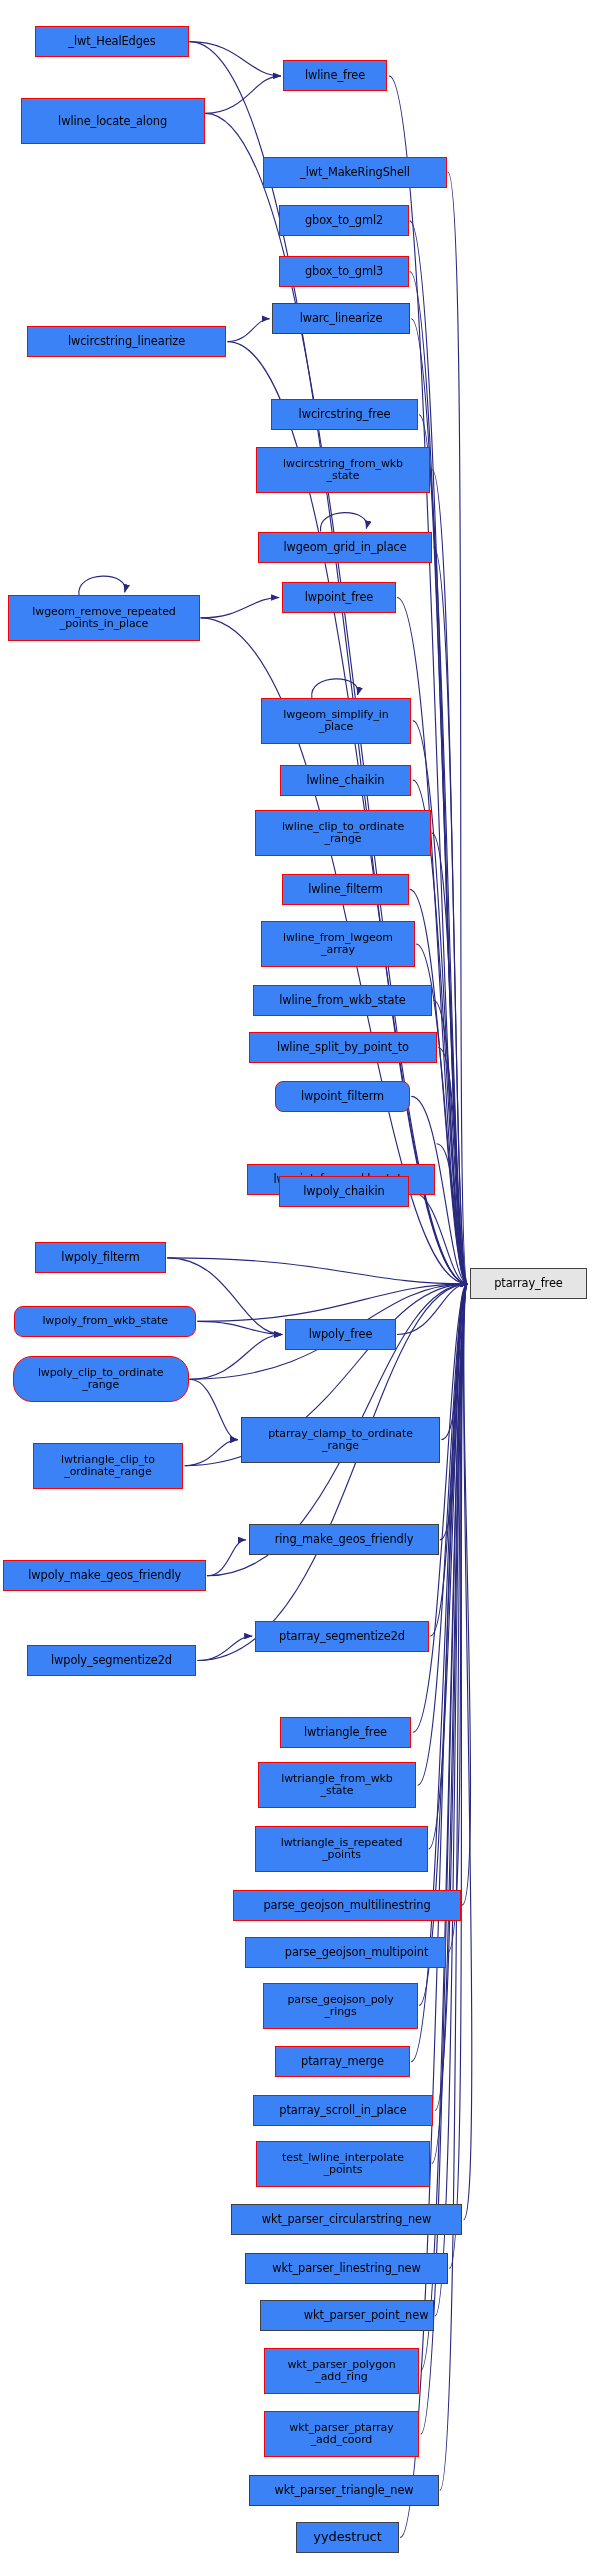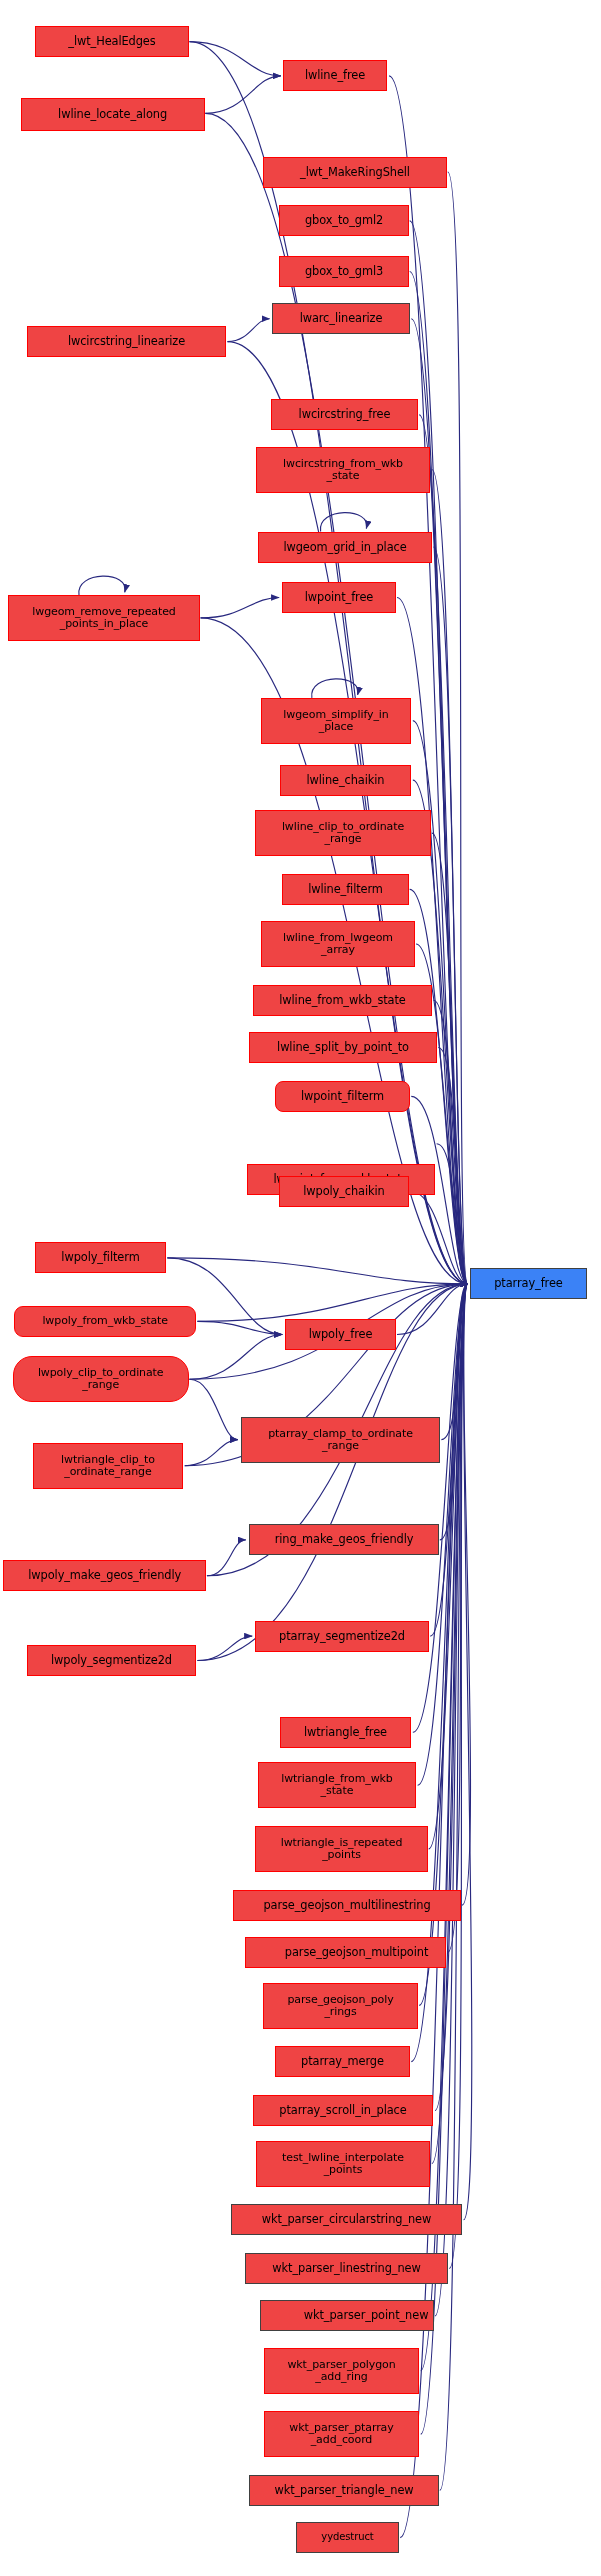--- a/index.html
+++ b/index.html
@@ -23,35 +23,35 @@
     height: 2576px;
     pointer-events: none;
   }
   .node {
     position: absolute;
     box-sizing: border-box;
     display: flex;
     align-items: center;
     justify-content: center;
     text-align: center;
-    background: #ef4444;
+    background: #3b82f6;
     border: 1px solid #ff0000;
     color: #000000;
     font-size: 9.5px;
     line-height: 10.5px;
     letter-spacing: -0.1px;
     white-space: pre-line;
     padding: 0 1.9px;
     z-index: 5;
   }
   .node.dark {
     border-color: #404040;
   }
   .node.target {
-    background: #3b82f6;
+    background: #e5e5e5;
     border-color: #404040;
   }
 </style>
 </head>
 <body>
 
 <div id="canvas">
   <svg id="edges" viewBox="0 0 632 2706" preserveAspectRatio="none">
     <defs>
       <marker id="ah" markerWidth="9" markerHeight="7" refX="8.5" refY="3.5" orient="auto" markerUnits="userSpaceOnUse">
@@ -120,21 +120,21 @@
         <path d="M456.7052631578947,2432.831012658228 C480.7052631578947,2432.831012658228 475.3578947368421,1348.7183544303798 490.95789473684215,1348.7183544303798" marker-end="url(#ah)"></path>
         <path d="M441.73684210526324,2490.205063291139 C468.8084210526316,2490.205063291139 473.3613684210527,1348.7183544303798 490.95789473684215,1348.7183544303798" marker-end="url(#ah)"></path>
         <path d="M441.73684210526324,2556.9987341772153 C468.8084210526316,2556.9987341772153 473.3613684210527,1348.7183544303798 490.95789473684215,1348.7183544303798" marker-end="url(#ah)"></path>
         <path d="M461.69473684210527,2616.0854430379745 C485.69473684210527,2616.0854430379745 475.3578947368421,1348.7183544303798 490.95789473684215,1348.7183544303798" marker-end="url(#ah)"></path>
         <path d="M420.11578947368423,2665.7525316455694 C459.0789473684211,2665.7525316455694 465.6318421052632,1348.7183544303798 490.95789473684215,1348.7183544303798" marker-end="url(#ah)"></path>
       </g>
   </svg>
   <div id="nodes">
       <div class="node" style="left: 35px; top: 26px; width: 154px; height: 31px; font-size: 11.4px; line-height: 12.4px;">_lwt_HealEdges</div>
       <div class="node" style="left: 283px; top: 60px; width: 104px; height: 31px; font-size: 11.4px; line-height: 12.4px;">lwline_free</div>
-      <div class="node" style="left: 20.6px; top: 98px; width: 184px; height: 33px; font-size: 11.4px; line-height: 12.4px;">lwline_locate_along</div>
+      <div class="node" style="left: 20.6px; top: 98px; width: 184px; height: 46px; font-size: 11.4px; line-height: 12.4px;">lwline_locate_along</div>
       <div class="node" style="left: 263px; top: 157px; width: 184px; height: 31px; font-size: 11.4px; line-height: 12.4px;">_lwt_MakeRingShell</div>
       <div class="node" style="left: 279px; top: 205px; width: 130px; height: 31px; font-size: 11.4px; line-height: 12.4px;">gbox_to_gml2</div>
       <div class="node" style="left: 279px; top: 256px; width: 130px; height: 31px; font-size: 11.4px; line-height: 12.4px;">gbox_to_gml3</div>
       <div class="node dark" style="left: 272px; top: 303px; width: 138px; height: 31px; font-size: 11.4px; line-height: 12.4px;">lwarc_linearize</div>
       <div class="node" style="left: 27px; top: 326px; width: 199px; height: 31px; font-size: 11.4px; line-height: 12.4px;">lwcircstring_linearize</div>
       <div class="node" style="left: 271px; top: 399px; width: 147px; height: 31px; font-size: 11.4px; line-height: 12.4px;">lwcircstring_free</div>
       <div class="node" style="left: 256px; top: 447px; width: 174px; height: 46px; font-size: 11px; line-height: 12.4px;">lwcircstring_from_wkb
 _state</div>
       <div class="node" style="left: 258px; top: 532px; width: 174px; height: 31px; font-size: 11.4px; line-height: 12.4px;">lwgeom_grid_in_place</div>
       <div class="node" style="left: 282px; top: 582px; width: 114px; height: 31px; font-size: 11.4px; line-height: 12.4px;">lwpoint_free</div>
@@ -181,16 +181,16 @@
       <div class="node" style="left: 256px; top: 2141px; width: 174px; height: 46px; font-size: 11px; line-height: 12.4px;">test_lwline_interpolate
 _points</div>
       <div class="node dark" style="left: 231px; top: 2204px; width: 231px; height: 31px; font-size: 11.4px; line-height: 12.4px;">wkt_parser_circularstring_new</div>
       <div class="node dark" style="left: 245px; top: 2253px; width: 203px; height: 31px; font-size: 11.4px; line-height: 12.4px;">wkt_parser_linestring_new</div>
       <div class="node dark" style="left: 260px; top: 2300px; width: 174px; height: 31px; font-size: 11.4px; line-height: 12.4px; padding-left: 40px;">wkt_parser_point_new</div>
       <div class="node" style="left: 264px; top: 2348px; width: 155px; height: 46px; font-size: 11px; line-height: 12.4px;">wkt_parser_polygon
 _add_ring</div>
       <div class="node" style="left: 264px; top: 2411px; width: 155px; height: 46px; font-size: 11px; line-height: 12.4px;">wkt_parser_ptarray
 _add_coord</div>
       <div class="node dark" style="left: 249px; top: 2475px; width: 190px; height: 31px; font-size: 11.4px; line-height: 12.4px;">wkt_parser_triangle_new</div>
-      <div class="node dark" style="left: 296px; top: 2522px; width: 103px; height: 31px; font-size: 10px; line-height: 12.4px;">yydestruct</div>
+      <div class="node dark" style="left: 296px; top: 2522px; width: 103px; height: 31px; font-size: 13px; line-height: 12.4px;">yydestruct</div>
     </div>
 </div>
 
 
 </body></html>

